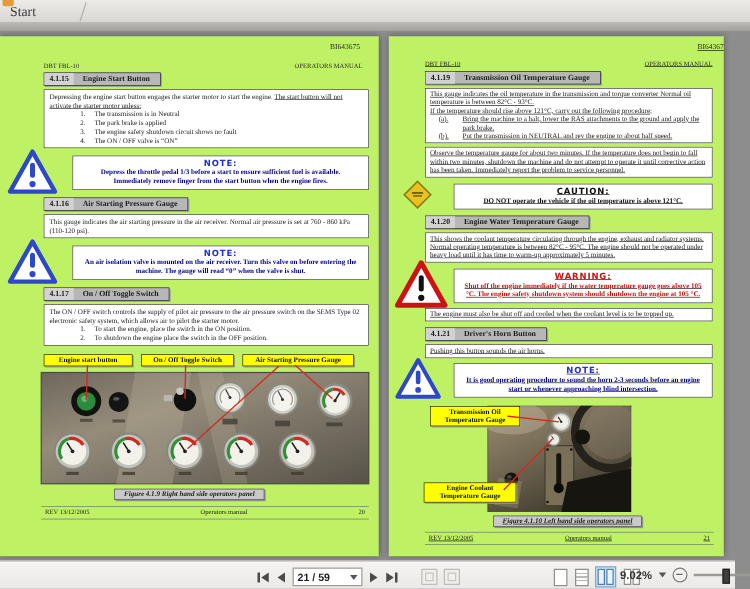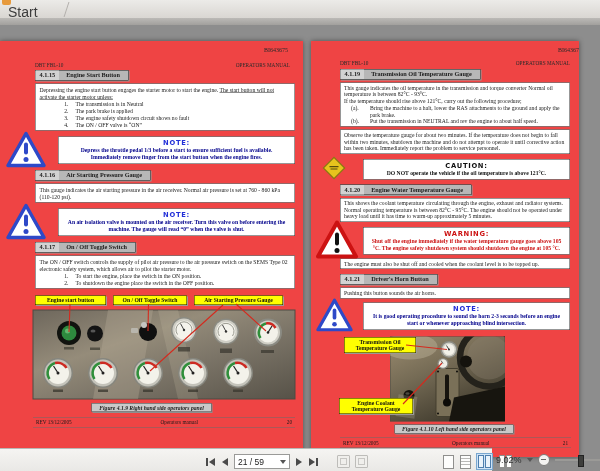--- a/index.html
+++ b/index.html
@@ -2,32 +2,32 @@
 <html><head>
 <meta charset="utf-8">
 <style>
   html,body{margin:0;padding:0;}
   body{width:600px;height:471px;overflow:hidden;background:#8d8d8d;font-family:"Liberation Sans",sans-serif;}
   .screen{position:relative;width:600px;height:471px;}
 
   
   .tabbar{position:absolute;top:0;left:0;width:600px;height:18px;background:linear-gradient(#ecebe8,#d9d6d2);border-bottom:1px solid #c2bfbb;}
   .corner-ic{position:absolute;left:2px;top:0;width:9px;height:5px;background:#e79a3c;border-radius:0 0 2px 2px;}
-  .tab-start-label{position:absolute;left:8px;top:4px;font-size:14px;color:#3c3c3c;}
+  .tab-start-label{position:absolute;left:8px;top:4px;font-size:11px;color:#3c3c3c;font-family:Liberation Serif, serif;}
   .tab-sep{position:absolute;left:66px;top:2px;width:1px;height:15px;background:#b3b0ac;transform:skewX(-18deg);}
   .tab-active{position:absolute;left:72px;top:1px;width:100px;height:17px;background:linear-gradient(#fbfaf8,#f1efec);clip-path:polygon(7px 0,92px 0,100px 17px,0 17px);border-top:1px solid #cfccc8;}
   .tab-active .lbl{position:absolute;left:15px;top:3px;font-size:9px;color:#222;}
   .tab-close{position:absolute;left:90px;top:2px;font-size:10px;color:#666;line-height:12px;}
   .tabbar-strip{position:absolute;top:18px;left:0;width:600px;height:7px;background:linear-gradient(#bbb9b6,#a2a09d);}
 
   
   .docarea{position:absolute;top:25px;left:0;width:600px;height:423px;background:#8d8d8d;}
-  .page{position:absolute;top:16px;height:416px;background:#ef4444;box-shadow:0 0 5px rgba(0,0,0,.45);overflow:hidden;}
+  .page{position:absolute;top:4px;height:416px;background:#bef264;box-shadow:0 0 5px rgba(0,0,0,.45);overflow:hidden;}
   .page-l{left:0;width:303px;}
-  .page-r{left:311px;width:268px;}
+  .page-r{left:311px;width:268px;text-decoration:underline;}
   .inner{transform:scale(.5);transform-origin:0 0;font-family:"Liberation Serif",serif;color:#1b1b1b;position:relative;}
   .page-l .inner{width:606px;height:832px;}
   .page-r .inner{width:572px;height:832px;}
 
   .docno{text-align:right;padding:10px 30px 0 0;font-size:12px;color:#2a2a2a;}
   .hrow{display:flex;justify-content:space-between;margin:18px 26px 0 70px;font-size:10.5px;color:#2a2a2a;}
   .page-r .hrow{margin:14px 54px 0 58px;}
 
   .sech{display:inline-flex;margin:4px 0 0 70px;border:1px solid #161616;background:#b7b7b7;box-shadow:2px 2px 0 #9d9d9d;font-size:12.5px;font-weight:bold;}
   .page-r .sech{margin-left:58px;margin-top:10px;}
@@ -64,21 +64,21 @@
   .page-r .pfoot{margin:8px 52px 0 58px;}
 
   .photo-row{position:relative;height:175px;margin-top:8px;}
   .photoR{position:absolute;left:158px;top:5px;width:230px;height:170px;}
   .callout-abs{position:absolute;text-align:center;}
   .co-r1{left:66px;top:6px;width:124px;}
   .co-r2{left:56px;top:128px;width:128px;}
   .leadR{position:absolute;left:0;top:0;width:572px;height:175px;pointer-events:none;}
 
   
-  .toolbar{position:absolute;top:448px;left:0;width:492px;height:23px;background:linear-gradient(#f5f4f2,#e9e8e5);border-top:1px solid #b9b8b5;}
+  .toolbar{position:absolute;top:448px;left:0;width:588px;height:23px;background:linear-gradient(#f5f4f2,#e9e8e5);border-top:1px solid #b9b8b5;font-weight:bold;}
   .navgrp{position:absolute;left:205px;top:5px;display:flex;align-items:center;gap:5px;}
   .tri-l{width:0;height:0;border-top:4px solid transparent;border-bottom:4px solid transparent;border-right:6px solid #4a4a4a;}
   .tri-r{width:0;height:0;border-top:4px solid transparent;border-bottom:4px solid transparent;border-left:6px solid #4a4a4a;}
   .vbar{width:2px;height:8px;background:#4a4a4a;}
   .navbtn{display:flex;align-items:center;gap:1px;padding:1px;}
   .pagebox{display:flex;align-items:center;justify-content:space-between;width:48px;height:13px;background:#fff;border:1px solid #9a9a98;font-size:8.5px;color:#222;padding:0 3px;font-family:"Liberation Sans",sans-serif;}
   .caret{width:0;height:0;border-left:3px solid transparent;border-right:3px solid transparent;border-top:4px solid #555;}
   .histic{width:11px;height:11px;border:1px solid #bdbcb9;background:#f0efec;position:relative;border-radius:1px;}
   .histic:before{content:"";position:absolute;left:2px;top:2px;width:5px;height:5px;border:1px solid #c7c6c3;}
   .viewgrp{position:absolute;left:443px;top:5px;display:flex;align-items:center;gap:6px;}

